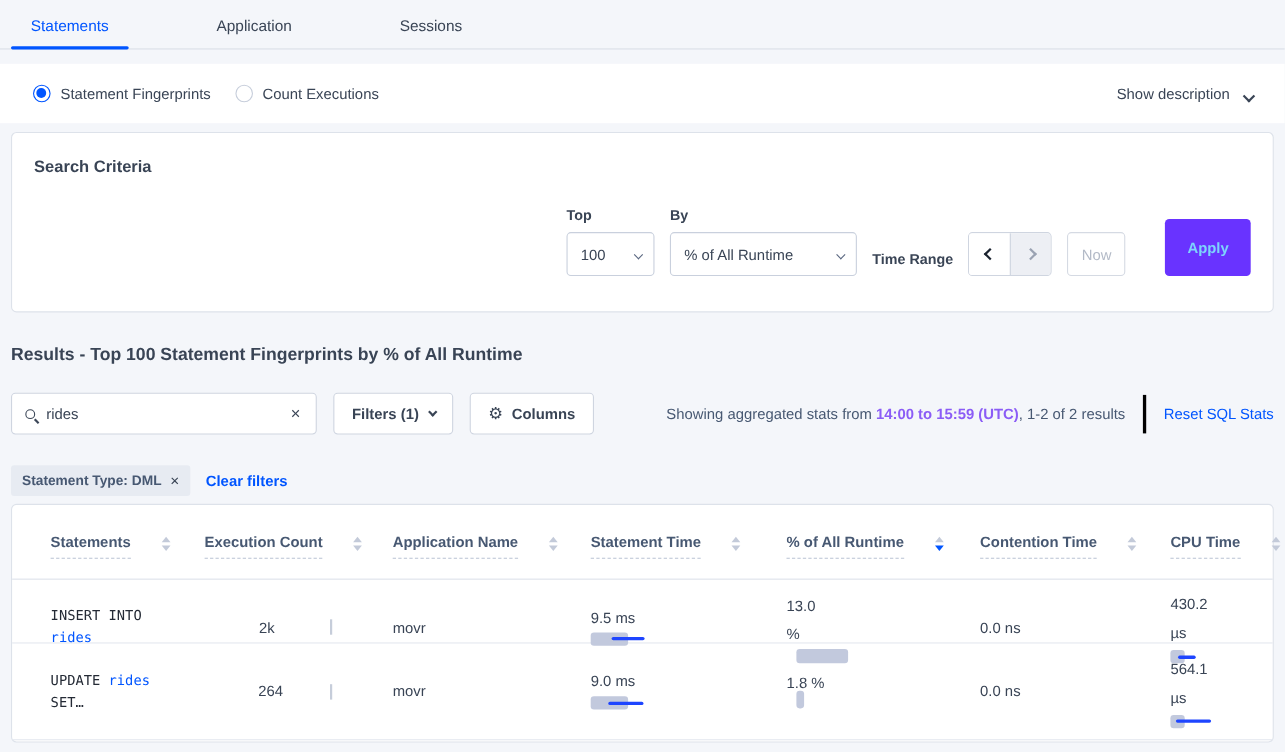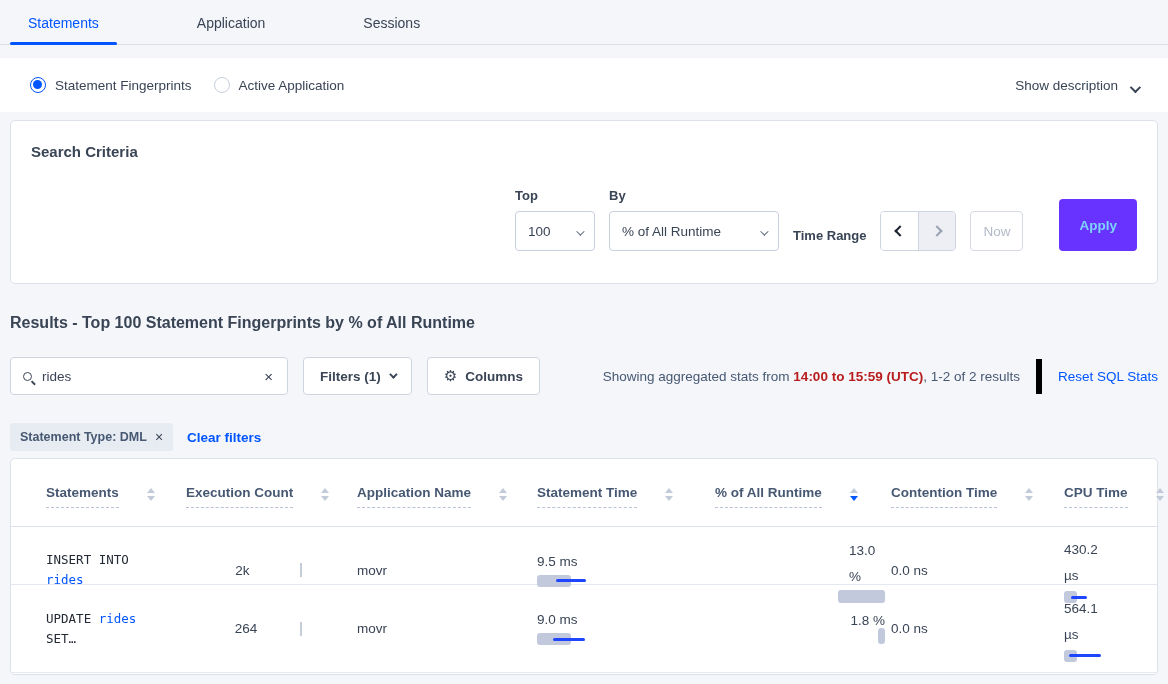--- a/index.html
+++ b/index.html
@@ -49,22 +49,22 @@
   .results-heading { font-size:16px; font-weight:700; color:#394455; margin:30px 10px 0 10px; }
   .toolbar { display:flex; align-items:center; margin:25px 10px 0 10px; }
   .search-box { width:278px; height:38px; background:#fff; border:1px solid #cfd5e0; border-radius:4px; display:flex; align-items:center; padding:0 12px; }
   .search-icon { width:9px; height:9px; border:1.5px solid #3c4758; border-radius:50%; position:relative; flex:0 0 auto; }
   .search-icon::after { content:""; position:absolute; width:5px; height:1.5px; background:#3c4758; transform:rotate(45deg); left:7px; top:9px; }
   .search-input { border:none; outline:none; flex:1; margin-left:10px; font-size:13.5px; color:#394455; font-family:"Liberation Sans", sans-serif; background:transparent; }
   .search-clear { color:#394455; font-size:15px; cursor:pointer; padding:0 2px; }
   .tb-btn { height:38px; background:#fff; border:1px solid #cfd5e0; border-radius:4px; margin-left:15px; display:flex; align-items:center; gap:8px; padding:0 16px; font-weight:700; color:#394455; font-size:13.5px; cursor:pointer; }
   .gear { font-size:15px; font-weight:400; color:#394455; }
   .summary { margin-left:auto; font-size:13.5px; color:#475872; white-space:nowrap; }
-  .summary b { color:#b91c1c; }
-  .reset-wrap { border-left:6px solid #000000; margin-left:16px; padding:10px 0 10px 16px; }
+  .summary b { color:#8b5cf6; }
+  .reset-wrap { border-left:3px solid #000000; margin-left:16px; padding:10px 0 10px 16px; }
   .reset-link { color:#0055ff; font-size:13.5px; cursor:pointer; white-space:nowrap; }
   
   .chip-row { display:flex; align-items:center; margin:28px 10px 0 10px; gap:14px; }
   .chip { background:#e7ebf2; border-radius:3px; padding:6px 10px; font-size:12.5px; font-weight:700; color:#475872; display:flex; align-items:center; gap:8px; }
   .chip-x { cursor:pointer; font-size:14px; color:#394455; font-weight:400; }
   .clear-filters { color:#0055ff; font-weight:700; font-size:13.5px; cursor:pointer; }
   
   .table-card { margin-top:7px; padding-bottom:1px; }
   .tgrid { display:grid; grid-template-columns:175px 171px 180px 178px 176px 173px 1fr; }
   .thead { border-bottom:1px solid #dde2ea; }
@@ -79,42 +79,42 @@
   .td { padding:10px 6px 10px 0; display:flex; flex-direction:column; justify-content:center; font-size:13.5px; color:#394455; }
   .row1 { height:58px; } .row2 { height:88px; }
   .mono { font-family:"DejaVu Sans Mono", monospace; font-size:12.5px; color:#242a35; line-height:20px; white-space:nowrap; }
   .sql-link { color:#0055ff; cursor:pointer; }
   .exec-cell { flex-direction:row; align-items:center;gap:12px; }
   .tick { display:inline-block; width:2px; height:14px; background:#c6cdda; margin-left:38px; }
   .gbar { background:#c2c9dd; border-radius:3px; height:12px; }
   .hbar { position:relative; height:12px; margin-top:6px; }
   .hbar .gb { position:absolute; left:0; top:0; height:12px; background:#c2c9dd; border-radius:3px; }
   .hbar .bl { position:absolute; top:4.5px; height:3px; background:#1e45ff; border-radius:2px; }
-  .pct-cell { flex-direction:column; align-items:flex-end; }
+  .pct-cell { flex-direction:column; align-items:flex-start; }
   .wrap-narrow { width:36px; line-height:26px; }
   .cpu-val { width:46px; line-height:26px; }
   .bottom-strip { height:20px; }
 </style>
 </head>
 <body>
 
 <div class="tabbar">
   <div class="tab active">Statements</div>
   <div class="tab">Application</div>
   <div class="tab">Sessions</div>
 </div>
 
 <div class="viewbar">
   <div class="radio-opt">
     <span class="radio checked"></span>
     <span>Statement Fingerprints</span>
   </div>
   <div class="radio-opt">
     <span class="radio"></span>
-    <span>Active Application</span>
+    <span>Count Executions</span>
   </div>
   <div class="viewbar-right">
     <span>Show description</span>
     <span class="chev down"></span>
   </div>
 </div>
 
 <div class="card sc-card">
   <div class="sc-title">Search Criteria</div>
   <div class="sc-row">

